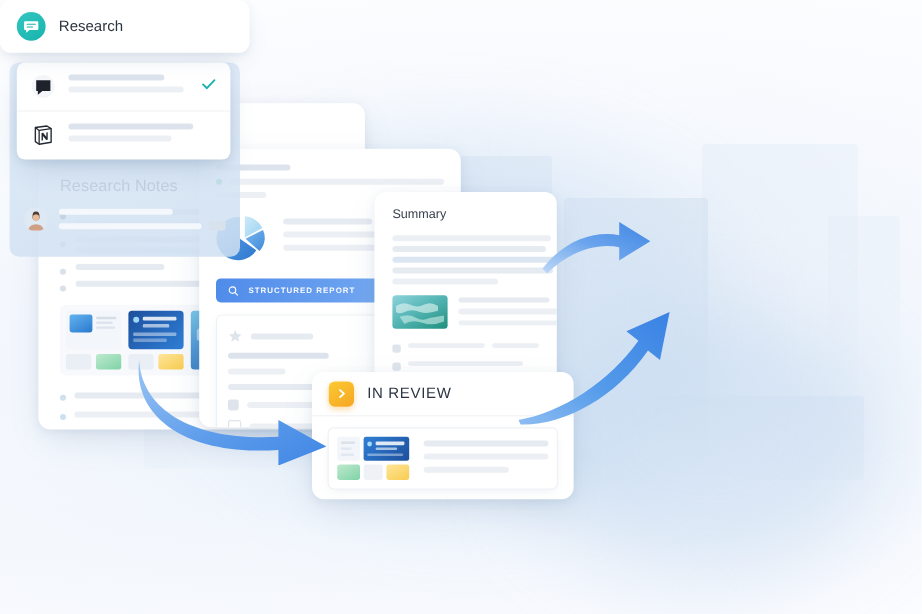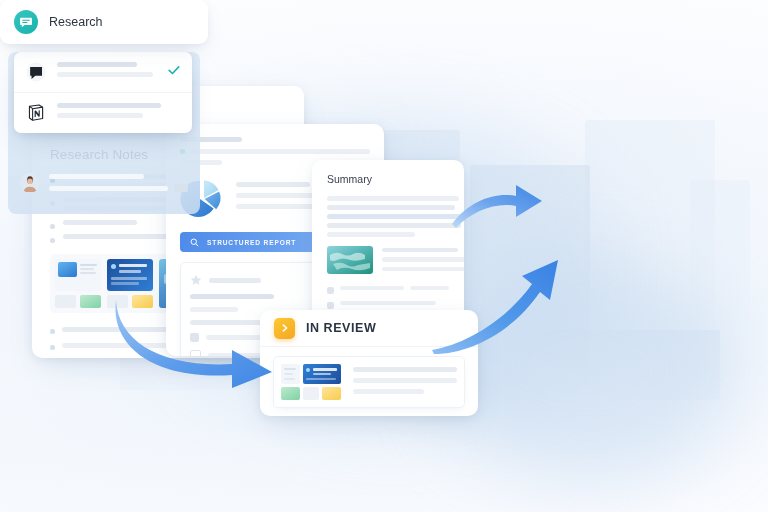--- a/index.html
+++ b/index.html
@@ -77,21 +77,21 @@
     background:linear-gradient(150deg,#8fd3dd 0%,#56b6b5 45%,#1f8f7e 100%);position:relative;overflow:hidden;}
   .sum-img-lines{flex:1;padding-top:2px;}
   .sum-tail{margin-top:10px;}
   .sum-tail .row{display:flex;align-items:center;gap:6px;margin-bottom:6px;}
 
   
   #card-review{left:260px;top:310px;width:218px;height:106px;}
   .rev-head{height:36px;display:flex;align-items:center;gap:11px;padding:0 14px;border-bottom:1px solid #f1f3f7;}
   .rev-badge{width:21px;height:21px;border-radius:5px;background:linear-gradient(145deg,#fcc932,#f5a623);
     display:flex;align-items:center;justify-content:center;box-shadow:0 2px 5px rgba(245,166,35,.4);}
-  .rev-title{font-size:12.5px;color:#2b3442;letter-spacing:.55px;font-weight:700;}
+  .rev-title{font-size:12.5px;color:#2b3442;letter-spacing:.55px;font-weight:400;}
   .rev-body{padding:9px 13px;}
   .rev-inner{background:#fff;border:1px solid #eef1f6;border-radius:5px;box-shadow:0 3px 9px -4px rgba(90,120,160,.16);
     padding:7px;display:flex;gap:10px;align-items:flex-start;}
   .rev-thumb{width:62px;flex:0 0 auto;}
   .rev-lines{flex:1;padding-top:3px;}
   .rev-lines .bar{height:5px;margin-bottom:6px;}
 
   
   #card-telegram{left:528px;top:138px;width:208px;height:220px;background:transparent;box-shadow:none;}
   .tg-head{height:44px;background:#fff;border-radius:9px;display:flex;align-items:center;gap:11px;padding:0 14px;

